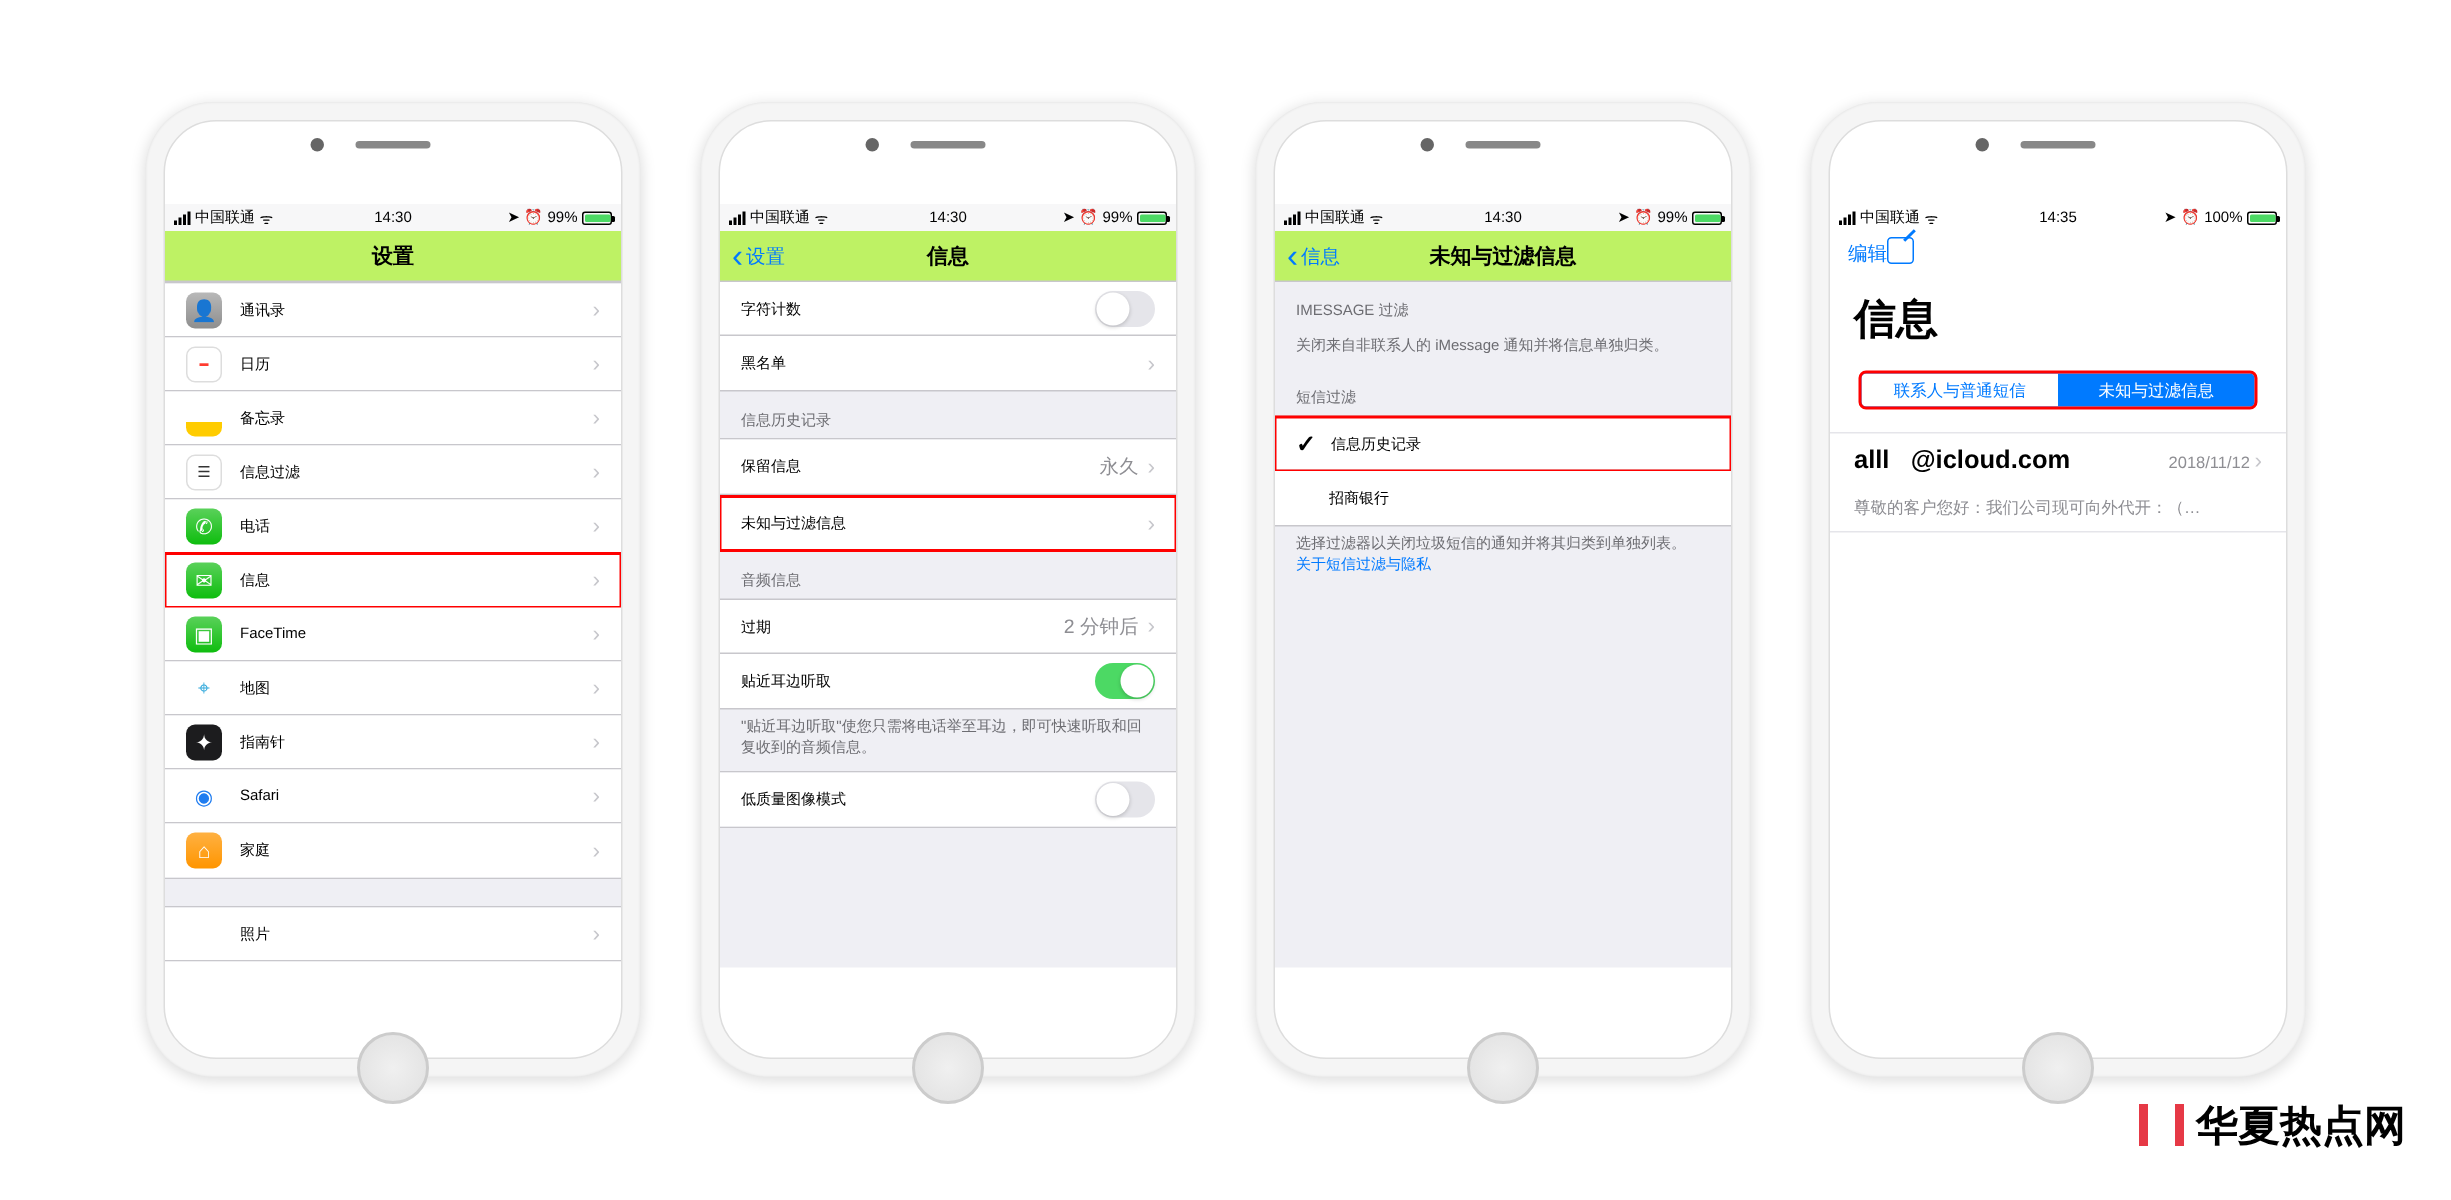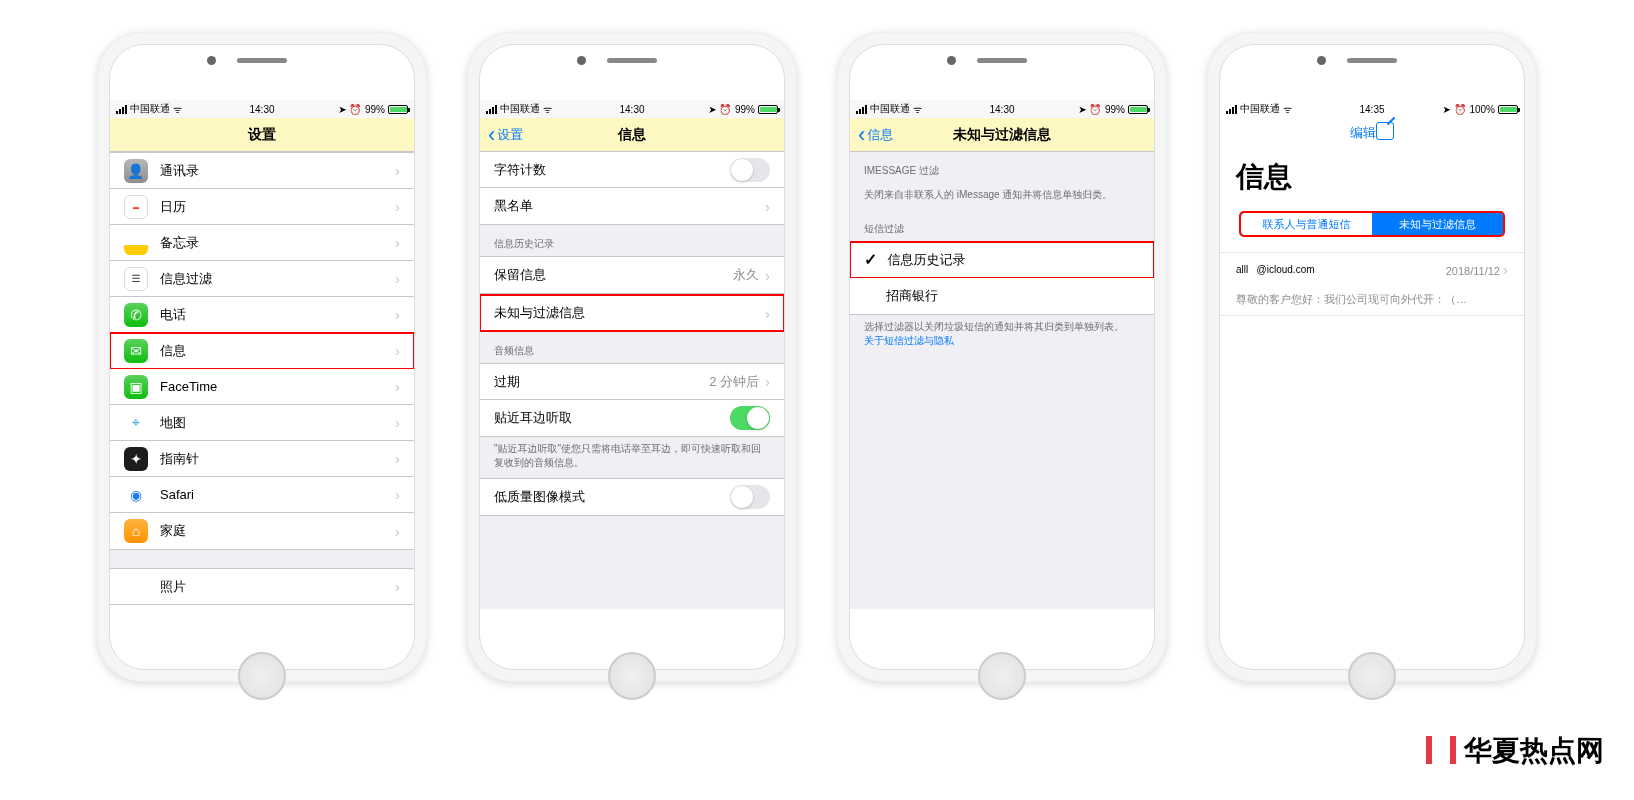--- a/index.html
+++ b/index.html
@@ -1,66 +1,66 @@
 <!DOCTYPE html>
 <html><head>
 <meta charset="utf-8">
 <style>
 *{box-sizing:border-box;margin:0;padding:0;font-family:-apple-system,"Helvetica Neue",Arial,sans-serif}
 body{background:#fff;width:1634px;height:800px;position:relative}
-.phones{display:flex;gap:40px;padding:32px 50px;justify-content:center}
+.phones{display:flex;gap:40px;padding:68px 50px;justify-content:center}
 .phone{width:330px;height:650px;background:#f5f5f5;border-radius:45px;padding:12px;box-shadow:0 2px 10px rgba(0,0,0,0.15),inset 0 0 2px rgba(0,0,0,0.1);position:relative}
 .phone-inner{width:100%;height:100%;background:#fff;border-radius:35px;overflow:hidden;position:relative;border:1px solid #ddd}
 .speaker{position:absolute;top:26px;left:50%;transform:translateX(-50%);width:50px;height:5px;background:#888;border-radius:3px;z-index:10}
 .camera{position:absolute;top:24px;left:calc(50% - 55px);width:9px;height:9px;background:#666;border-radius:50%;z-index:10}
 .home-btn{position:absolute;bottom:-18px;left:50%;transform:translateX(-50%);width:48px;height:48px;border:2px solid #ccc;border-radius:50%;background:radial-gradient(#f0f0f0,#e0e0e0)}
 .screen{position:absolute;top:55px;left:0;right:0;bottom:60px;background:#efeff4;overflow:hidden;display:flex;flex-direction:column}
 .screen.white{background:#fff}
 .status-bar{height:18px;background:#fff;display:flex;align-items:center;justify-content:space-between;padding:0 6px;font-size:10px;font-weight:500;flex-shrink:0}
 .status-bar.gray{background:#f7f7f8}
 .sb-left,.sb-right{display:flex;align-items:center;gap:3px}
 .sb-center{position:absolute;left:50%;transform:translateX(-50%)}
 .signal{display:inline-flex;align-items:flex-end;gap:1px}
 .signal span{width:2px;background:#000;display:inline-block}
 .signal span:nth-child(1){height:3px}.signal span:nth-child(2){height:5px}.signal span:nth-child(3){height:7px}.signal span:nth-child(4){height:9px}
 .battery{width:20px;height:9px;border:1px solid #000;border-radius:2px;position:relative;display:inline-block}
 .battery::after{content:"";position:absolute;right:-3px;top:2px;width:2px;height:4px;background:#000;border-radius:0 1px 1px 0}
 .battery-fill{position:absolute;left:1px;top:1px;bottom:1px;width:95%;background:#4cd964;border-radius:1px}
-.nav-bar{height:34px;background:#fef9c3;border-bottom:1px solid #c8c7cc;display:flex;align-items:center;justify-content:center;position:relative;flex-shrink:0}
+.nav-bar{height:34px;background:#bef264;border-bottom:1px solid #c8c7cc;display:flex;align-items:center;justify-content:center;position:relative;flex-shrink:0}
 .nav-title{font-size:14px;font-weight:600}
 .nav-back{position:absolute;left:8px;color:#007aff;font-size:13px;display:flex;align-items:center;cursor:pointer}
 .nav-back::before{content:"‹";font-size:22px;line-height:14px;margin-right:2px}
 .nav-left{position:absolute;left:10px;color:#007aff;font-size:13px}
 .nav-right{position:absolute;right:10px;color:#007aff;font-size:16px}
 .content{flex:1;overflow-y:auto}
 .cell{background:#fff;height:36px;display:flex;align-items:center;padding:0 14px;border-bottom:0.5px solid #c8c7cc;position:relative}
 .cell:last-child{border-bottom:none}
 .cell-group{margin-bottom:0;border-top:0.5px solid #c8c7cc;border-bottom:0.5px solid #c8c7cc}
 .cell-icon{width:24px;height:24px;border-radius:6px;margin-right:12px;display:flex;align-items:center;justify-content:center;font-size:14px;color:#fff;flex-shrink:0}
-.cell-label{flex:1;font-size:13px}
+.cell-label{flex:1;font-size:10px}
 .cell-value{color:#8e8e93;font-size:13px;margin-right:6px}
 .chev{color:#c7c7cc;font-size:15px;font-weight:300}
 .section-hdr{font-size:10px;color:#6d6d72;padding:12px 14px 5px;text-transform:none}
 .section-ftr{font-size:10px;color:#6d6d72;padding:5px 14px 8px;line-height:1.4}
 .section-ftr a{color:#007aff;text-decoration:none}
 .switch{width:40px;height:24px;border-radius:12px;position:relative;cursor:pointer}
 .switch.on{background:#4cd964}
 .switch.off{background:#e5e5ea}
 .switch::after{content:"";position:absolute;width:22px;height:22px;background:#fff;border-radius:50%;top:1px;box-shadow:0 1px 3px rgba(0,0,0,0.2)}
 .switch.on::after{right:1px}
 .switch.off::after{left:1px}
 .hl-red{outline:2px solid #f00;outline-offset:-1px}
 .check{margin-right:10px;font-weight:bold}
 .lg-title{font-size:28px;font-weight:700;padding:10px 16px}
 .seg{display:flex;margin:6px 20px;border:1px solid #007aff;border-radius:4px;overflow:hidden;height:24px}
 .seg-item{flex:1;display:flex;align-items:center;justify-content:center;font-size:11px;color:#007aff;cursor:pointer}
 .seg-item.active{background:#007aff;color:#fff}
 .msg-row{padding:8px 16px;border-bottom:0.5px solid #e5e5ea}
 .msg-top{display:flex;justify-content:space-between;align-items:center}
-.msg-from{font-size:10px;font-weight:400}
+.msg-from{font-size:17px;font-weight:700}
 .msg-date{font-size:11px;color:#8e8e93}
 .msg-prev{font-size:11px;color:#8e8e93;margin-top:14px}
 .watermark{position:absolute;right:30px;bottom:30px;display:flex;align-items:center;gap:8px;font-size:28px;font-weight:700}
 .wm-logo{width:30px;height:30px;position:relative}
 .wm-logo::before,.wm-logo::after{content:"";position:absolute;background:#e63946}
 .wm-logo::before{width:6px;height:28px;left:0;top:0}
 .wm-logo::after{width:6px;height:28px;right:0;top:0}
 .ic-contacts{background:linear-gradient(#b8b8b8,#8e8e8e)}
 .ic-cal{background:#fff;border:1px solid #ddd;color:#000;flex-direction:column;font-size:6px}
 .ic-cal .d{color:#ff3b30}
@@ -335,21 +335,21 @@
   <div class="sb-center">14:35</div>
   <div class="sb-right">
               <span>➤</span>
               <span>⏰</span>
               <span>100%</span>
               <span class="battery">
                 <span class="battery-fill"></span>
               </span>
             </div>
 </div>
-<div style="height:30px;display:flex;align-items:center;justify-content:center;padding:0 12px">
+<div style="height:30px;display:flex;align-items:center;justify-content:flex-start;padding:0 12px">
   <span class="nav-left" style="position:static">编辑</span>
   <span class="nav-right" style="position:static"><span class="compose-icon"></span></span>
 </div>
 <div class="lg-title">信息</div>
 <div class="seg hl-red">
   <div class="seg-item">联系人与普通短信</div>
   <div class="seg-item active">未知与过滤信息</div>
 </div>
 <div class="msg-row" style="margin-top:10px;border-top:0.5px solid #e5e5ea">
   <div class="msg-top">

